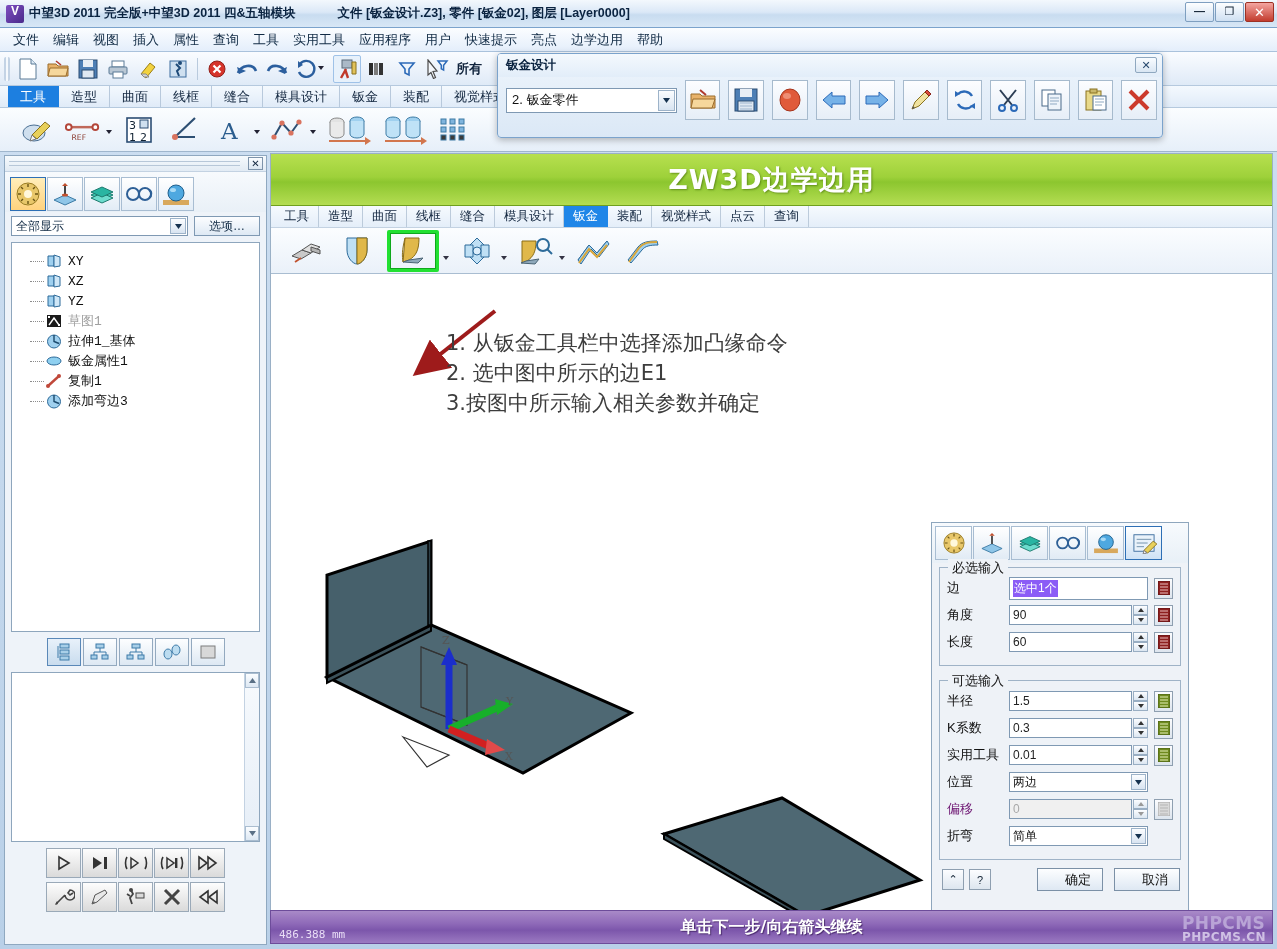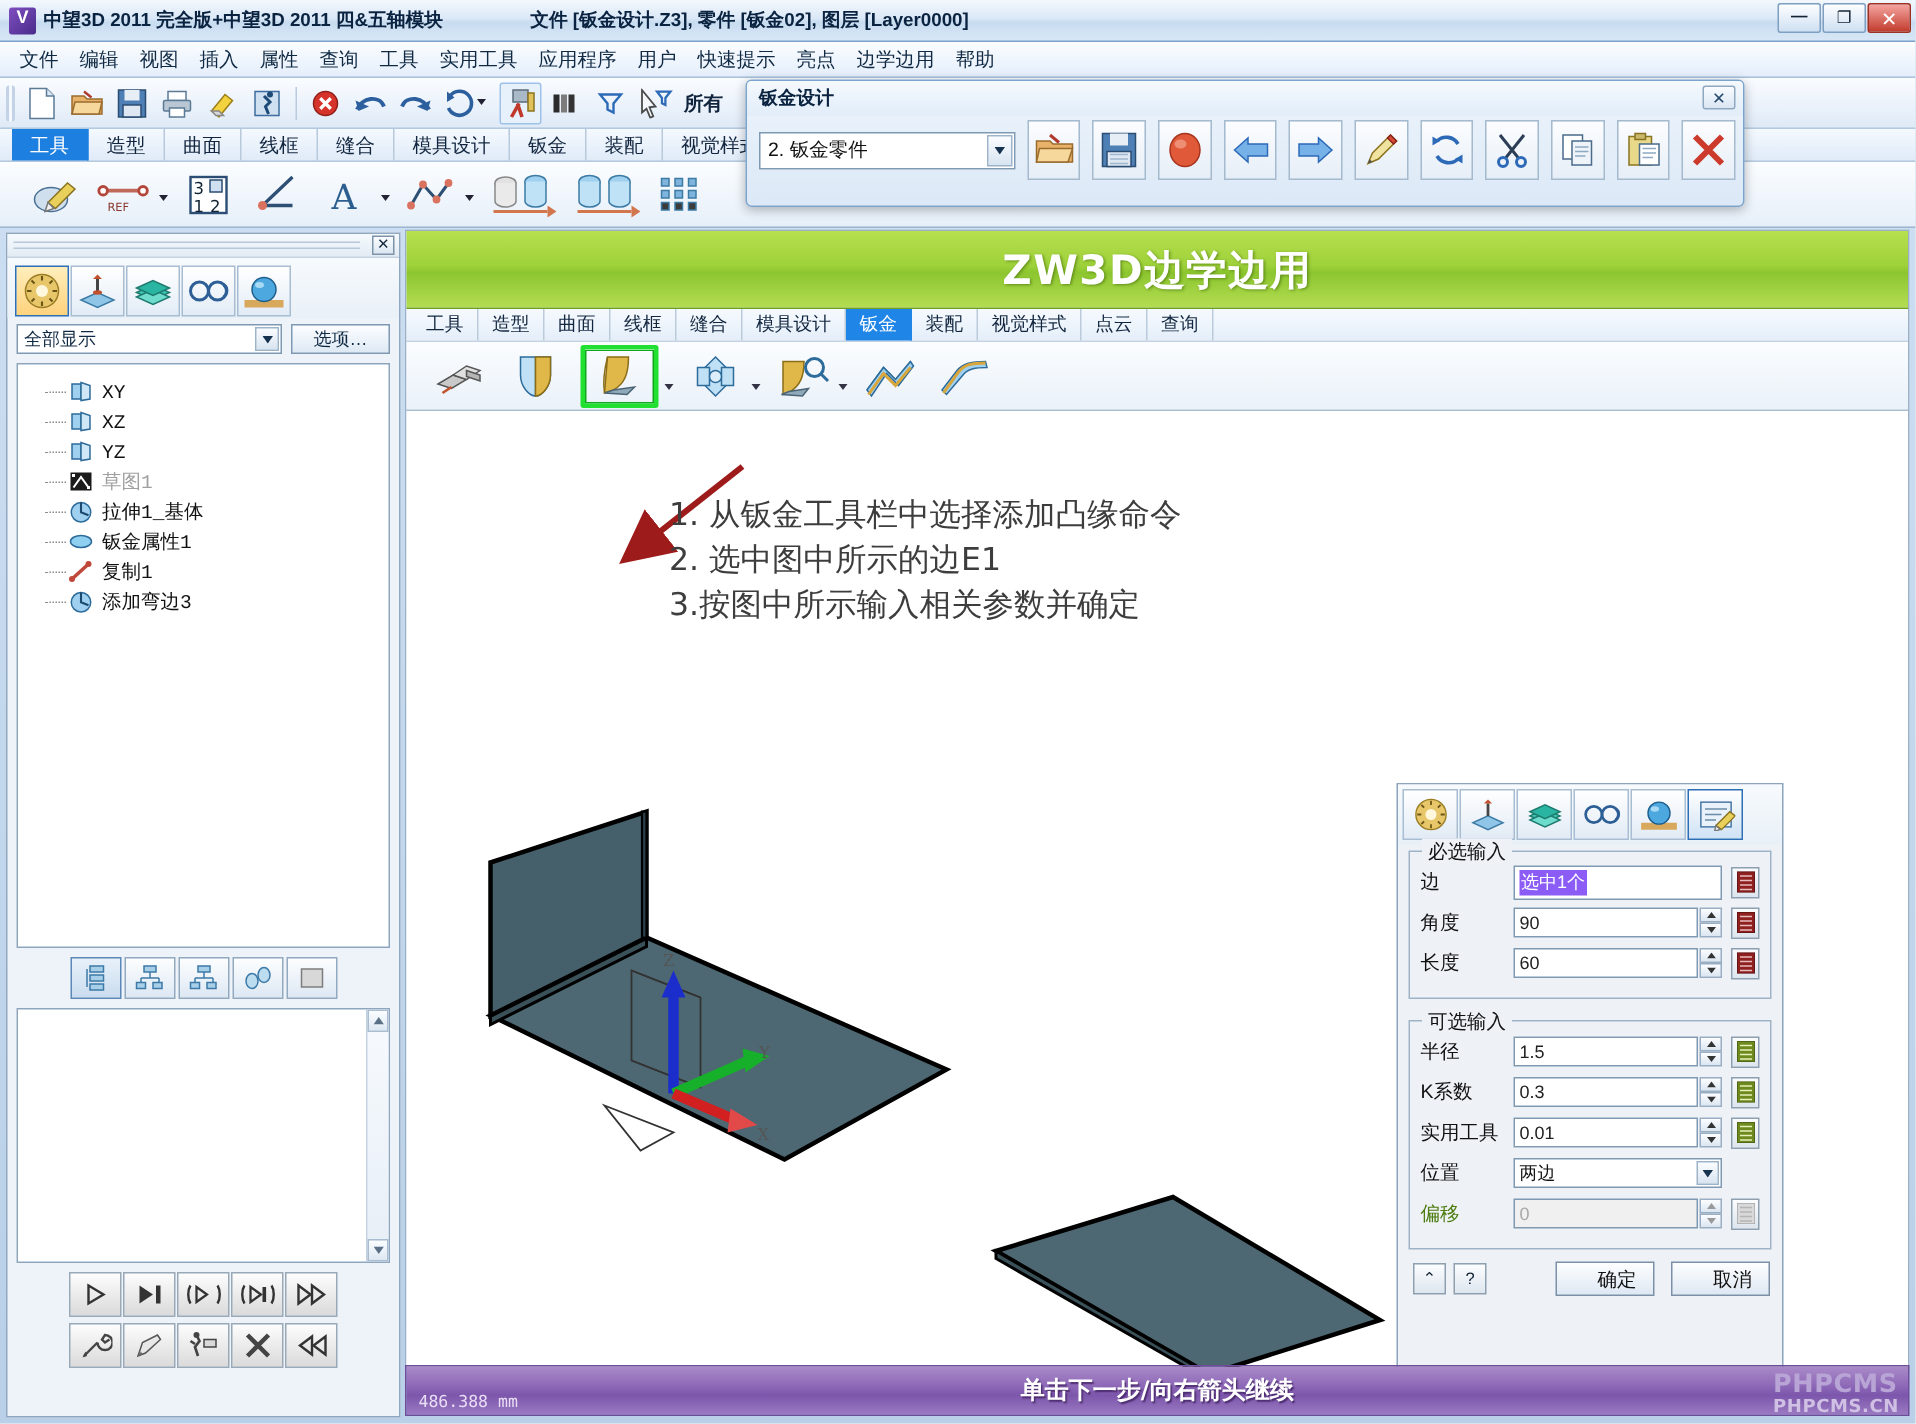--- a/index.html
+++ b/index.html
@@ -30,21 +30,21 @@
     border-radius: 2px; position: relative; flex: 0 0 auto;
   }
   .titlebar .appicon:after {
     content: "V"; position: absolute; left: 0; right: 0; top: -1px;
     text-align: center; color: #fff; font-size: 12px; font-weight: bold;
   }
   .titlebar .ttl {
     font-size: 12.5px; color: #0a2340; font-weight: bold; white-space: nowrap;
   }
   .titlebar .doc {
-    font-size: 12.5px; color: #0a2340; font-weight: bold; margin-left: 58px; white-space: nowrap;
+    font-size: 12.5px; color: #0a2340; font-weight: bold; margin-left: 42px; white-space: nowrap;
   }
   .wbtns { position: absolute; right: 3px; top: 2px; display: flex; gap: 1px; }
   .wbtn {
     width: 29px; height: 20px; border: 1px solid #7e9fc0;
     background: linear-gradient(180deg,#fdfeff,#cfe0f2);
     border-radius: 2px; position: relative;
   }
   .wbtn.close { background: linear-gradient(180deg,#f4a5a0,#c23c2e); border-color:#9d3124;}
   .wbtn i {
     position: absolute; left:0; right:0; top:2px; text-align:center;
@@ -200,21 +200,21 @@
              background: linear-gradient(180deg,#f7fafd,#e8f0f7); }
   .pp-tab { width: 37px; height: 34px; border:1px solid #a8bdd2; margin-right:1px;
             background: linear-gradient(180deg,#ffffff,#e1ebf5);
             display:flex;align-items:center;justify-content:center;}
   .pp-tab.sel { border-color:#2d6fb5; background: linear-gradient(180deg,#fff,#cfe2f5);}
   .fset { margin: 4px 7px 0 7px; border: 1px solid #9fb3c7; padding: 8px 7px 8px 7px; position: relative; }
   .fset > .leg { position:absolute; top:-9px; left:8px; background:#eef2f7; padding: 0 4px;
                  font-size: 13px; color:#111; }
   .prow { display:flex; align-items:center; height: 24px; margin-bottom: 3px; }
   .prow .lbl { width: 62px; font-size: 13px; color:#111; }
-  .prow .lbl.dim { color: #4d7c0f; }
+  .prow .lbl.dim { color: #701a75; }
   .pinput { flex: 1 1 auto; height: 20px; background:#fff; border: 1px solid #7f99b3;
             font-size: 12px; color:#222; padding-left: 3px; display:flex; align-items:center;
             border-top-color:#5d7somebody; }
   .pinput.grey { background:#f0f0f0; color:#a8a8a8;}
   .pinput .sel { background:#8b5cf6; color:#fff; padding: 0 1px;}
   .spin { width: 15px; height: 20px; margin-left:1px; display:flex; flex-direction: column; flex:0 0 auto;}
   .spin div { flex:1; border:1px solid #99aec3; background:linear-gradient(180deg,#fcfdff,#dbe6f1);
               display:flex;align-items:center;justify-content:center; font-size:6px; color:#333;}
   .redbtn { width: 19px; height: 21px; margin-left: 6px; border:1px solid #8e9fb0;
             background: linear-gradient(180deg,#fbfcfe,#dde5ee); display:flex;align-items:center;justify-content:center;}
@@ -1113,20 +1113,32 @@
             <span class="redbtn">
               <svg width="12" height="14" viewBox="0 0 12 14">
                   <rect x="0" y="0" width="12" height="14" fill="#d9d9d9" stroke="#a8a8a8"></rect>
                   <g stroke="#b5b5b5">
                     <path d="M2 3h8M2 6h8M2 9h8M2 12h8"></path>
                   </g>
                 </svg>
             </span>
           </div>
 
+          <div class="prow">
+            <span class="lbl">折弯</span>
+            <span class="drop">
+              <span>简单</span>
+              <span class="arw">
+                  <svg width="7" height="5" viewBox="0 0 7 5">
+                    <path d="M0 0h7L3.5 5z" fill="#16324f"></path>
+                  </svg>
+                </span>
+            </span>
+            <span style="width:25px"></span>
+          </div>
         </div>
 
         <div class="pp-foot">
           <div class="pfbtn">⌃</div>
           <div class="pfbtn">?</div>
           <div style="flex:1"></div>
           <div class="okbtn">确定</div>
           <div class="okbtn" style="margin-left:6px">取消</div>
         </div>
       </div>

